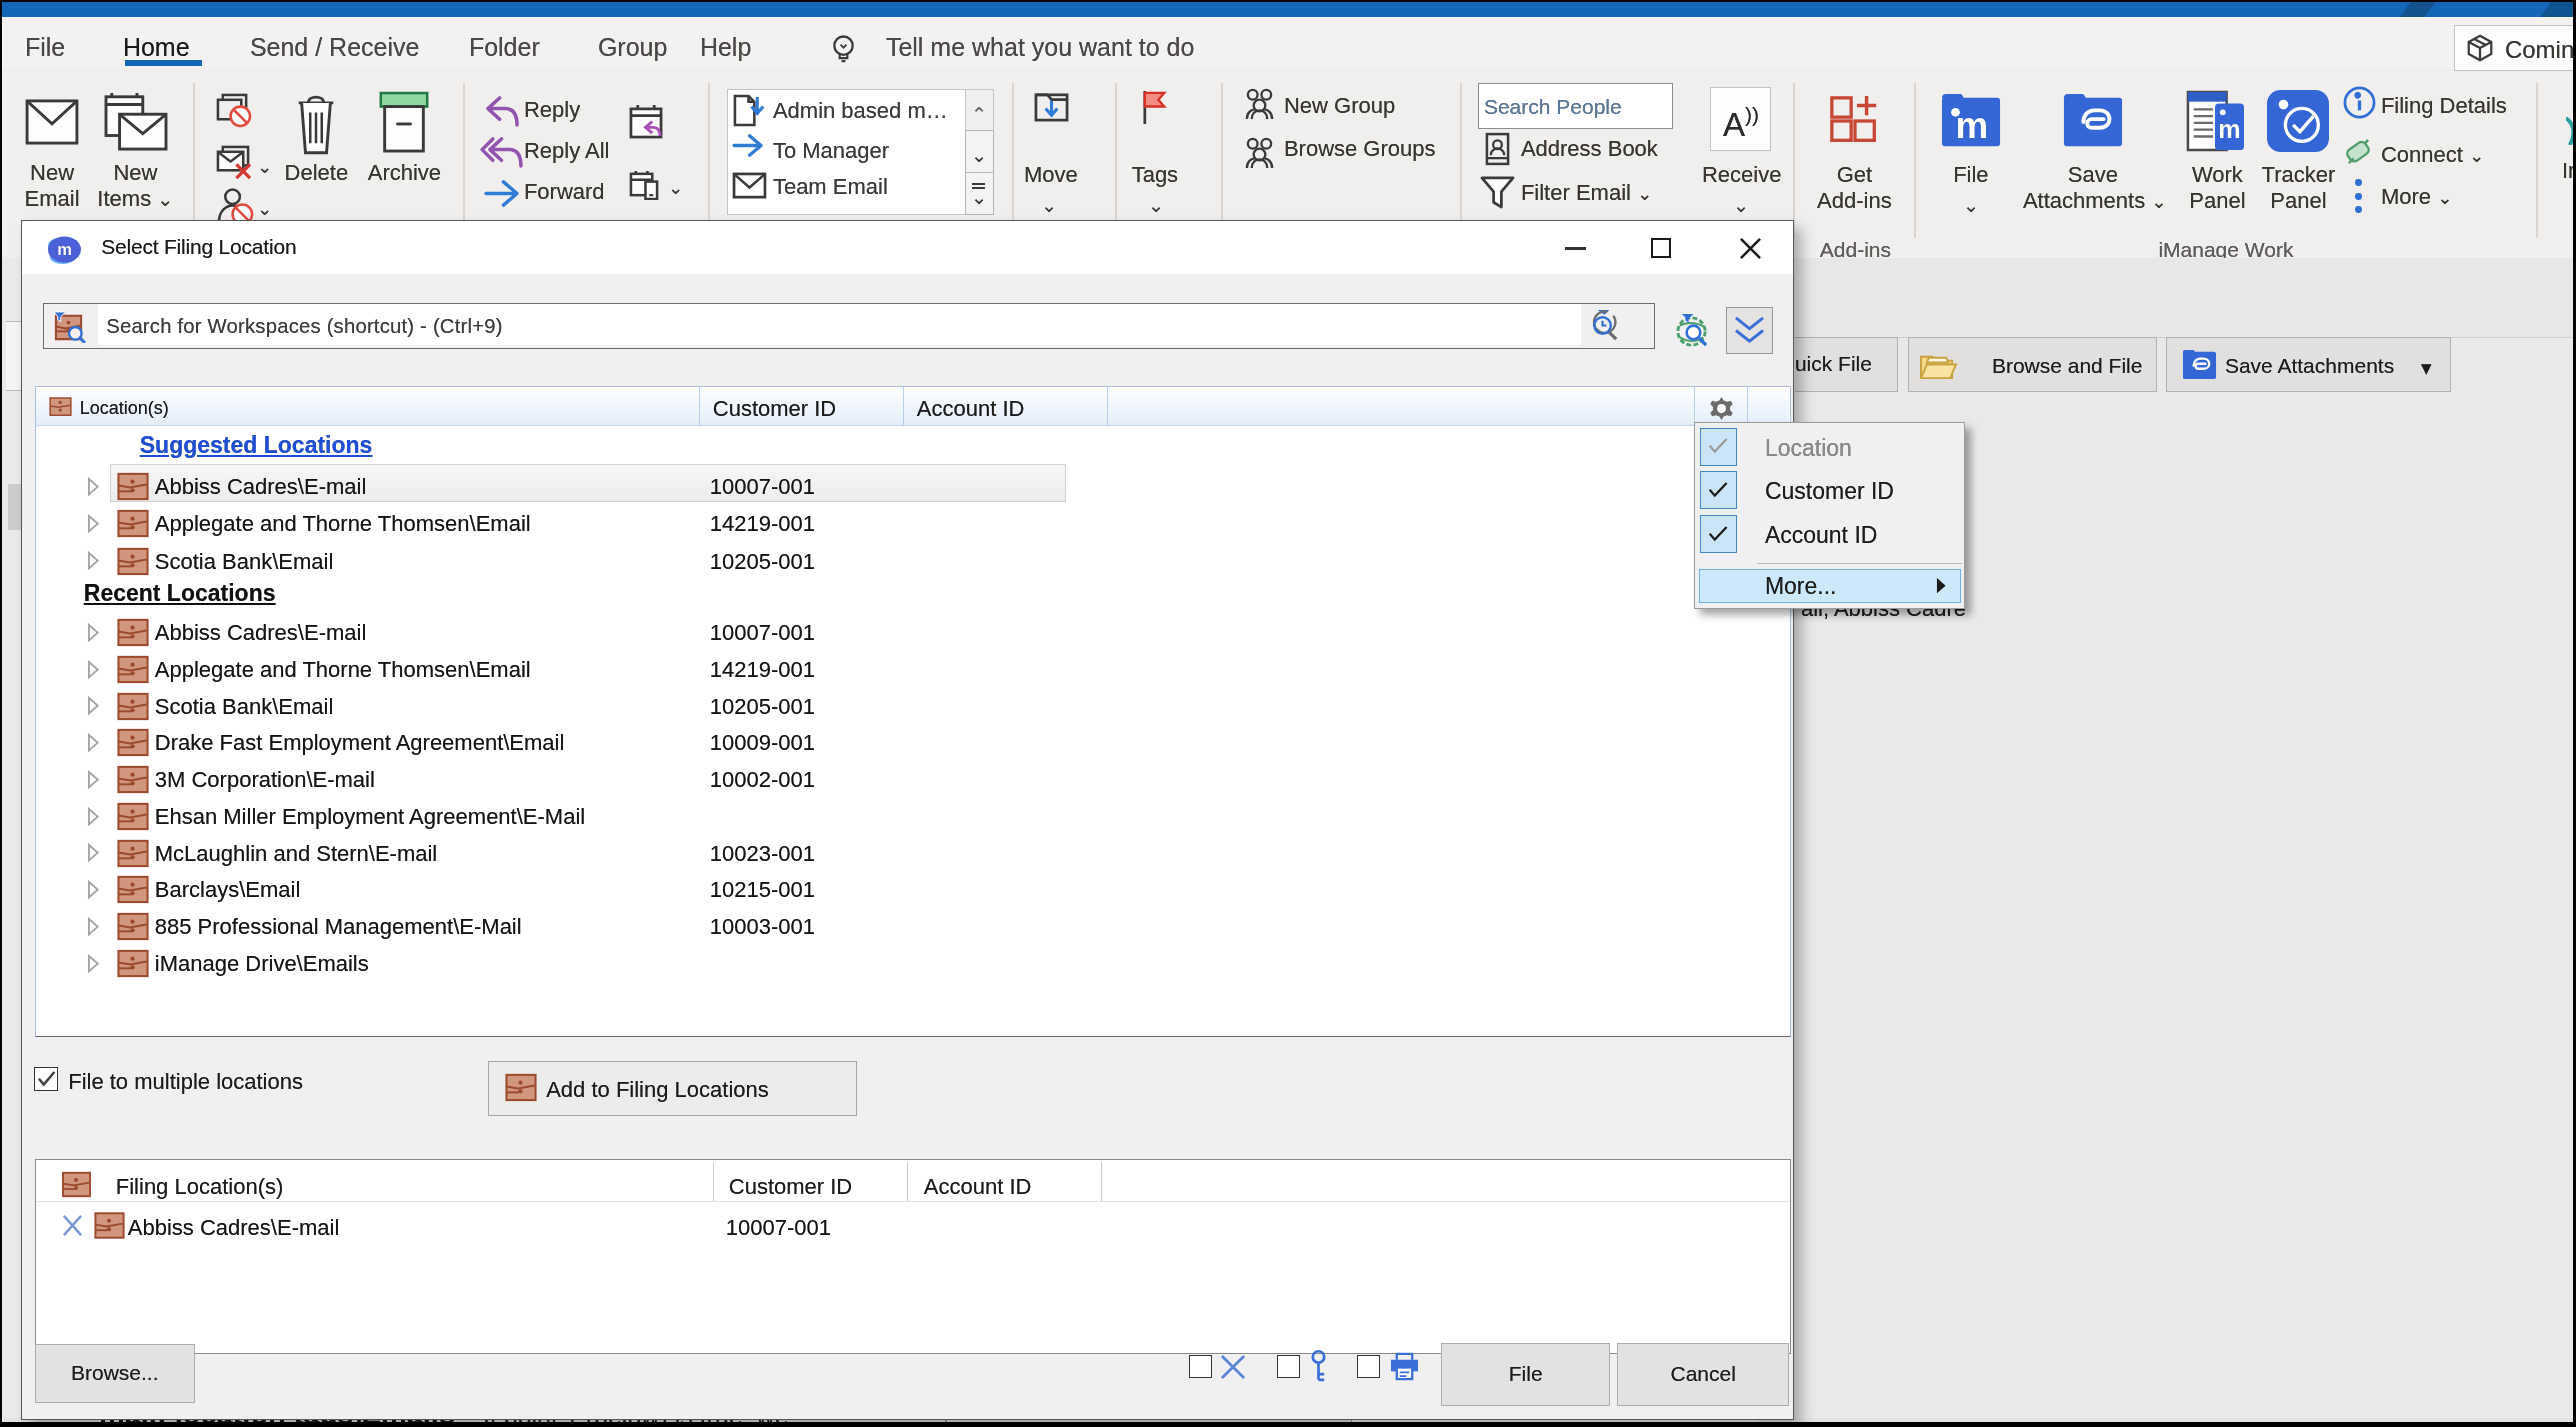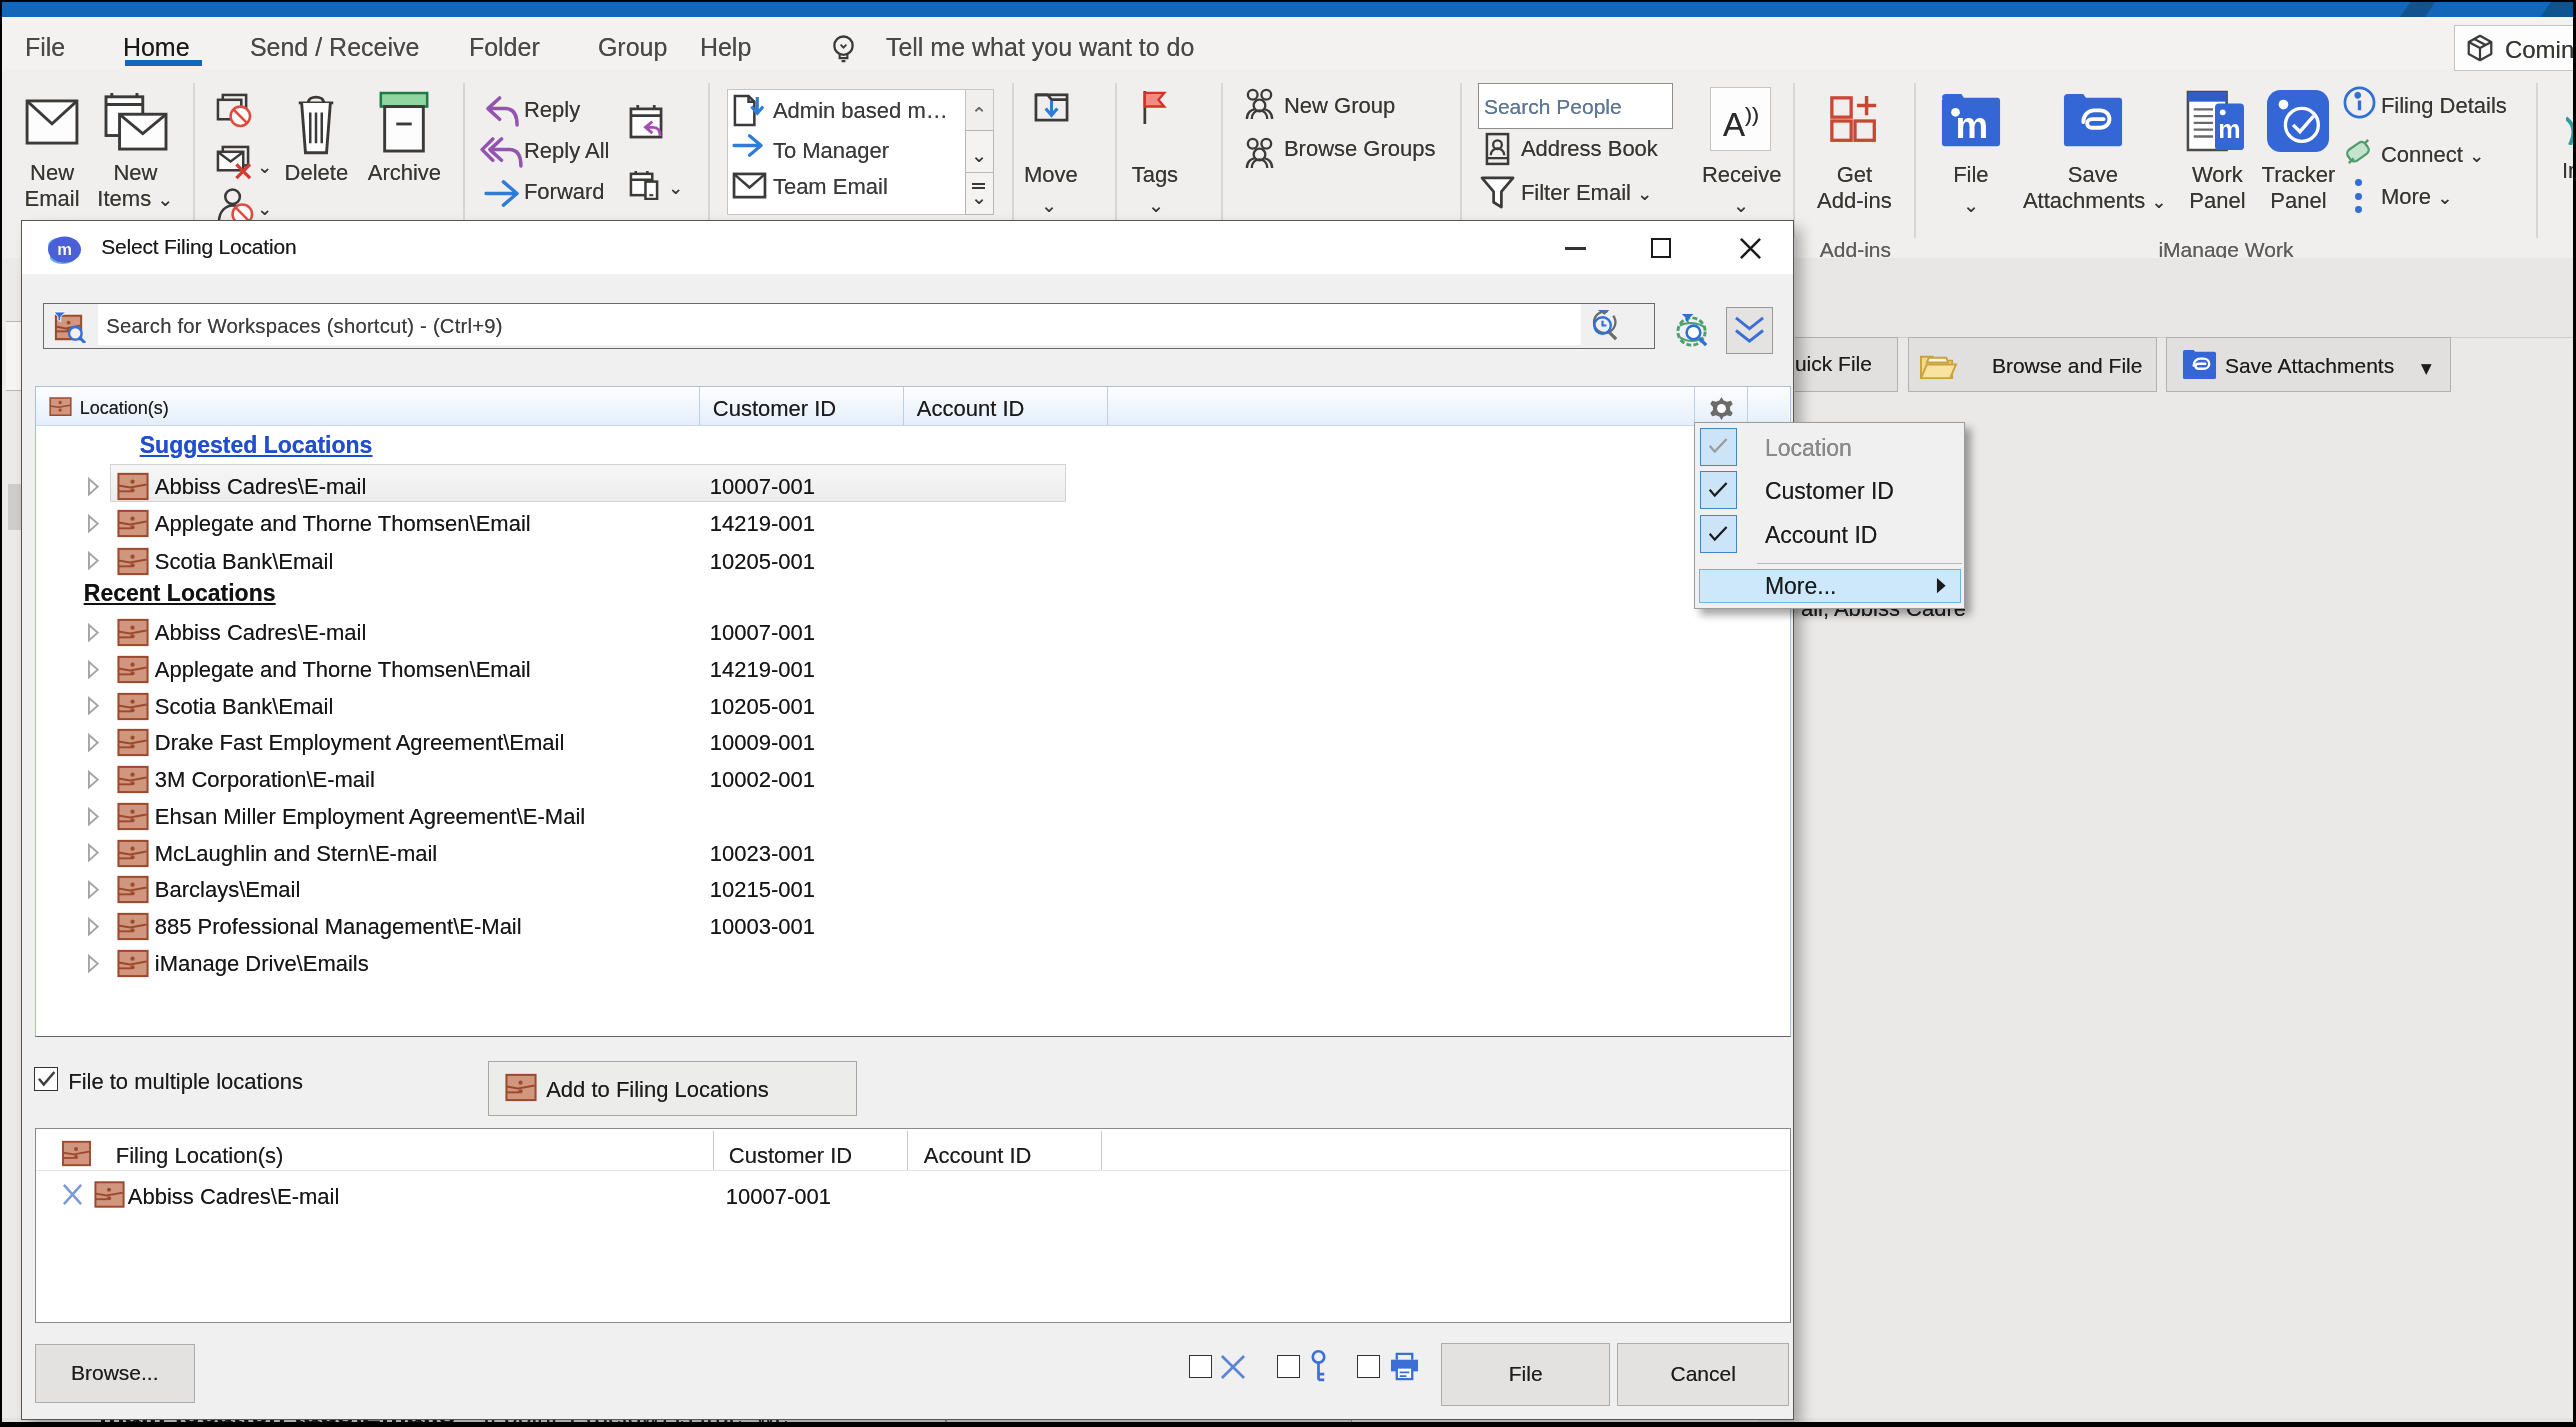--- a/index.html
+++ b/index.html
@@ -25,21 +25,21 @@
   
   .t{position:absolute;white-space:nowrap;line-height:31px;}
   
   #dialog{position:absolute;left:19.3px;top:218px;width:1771px;height:1198px;background:#f0f0f0;border:1px solid #565656;box-shadow:7.7px 7.7px 13.5px rgba(0,0,0,0.30);}
   #dlgtitle{position:absolute;left:0;top:0;width:100%;height:53px;background:#ffffff;}
   
   #searchbox{position:absolute;left:21px;top:82px;width:1610px;height:44px;border:1.9px solid #6b6b6b;background:#f0f0f0;}
   
   #tree{position:absolute;left:12.6px;top:165px;width:1754px;height:649px;background:#fff;border:1px solid #a8c0dc;border-bottom:1.9px solid #666;}
   
-  #tbl2{position:absolute;left:12.6px;top:907px;width:1754px;height:193px;background:#fff;border:1px solid #8a8a8a;}
+  #tbl2{position:absolute;left:12.6px;top:938px;width:1754px;height:193px;background:#fff;border:1px solid #8a8a8a;}
   .btn{position:absolute;background:#e4e2e1;border:1px solid #aeacaa;display:flex;align-items:center;justify-content:center;font-size:21px;color:#1c1c1c;}
   
   #ctxmenu{position:absolute;left:1692px;top:420px;width:269px;height:185px;background:#f0f0f0;border:1px solid #9b9b9b;box-shadow:5.8px 5.8px 7.7px rgba(0,0,0,0.35);}
   #submenu{position:absolute;left:1963px;top:563px;width:414px;height:96px;background:#f0f0f0;border:1px solid #9b9b9b;box-shadow:5.8px 5.8px 7.7px rgba(0,0,0,0.35);}
 </style>
 </head>
 <body>
 <div id="screen">
   <div id="bluebar">
       <div class="corner"></div>

